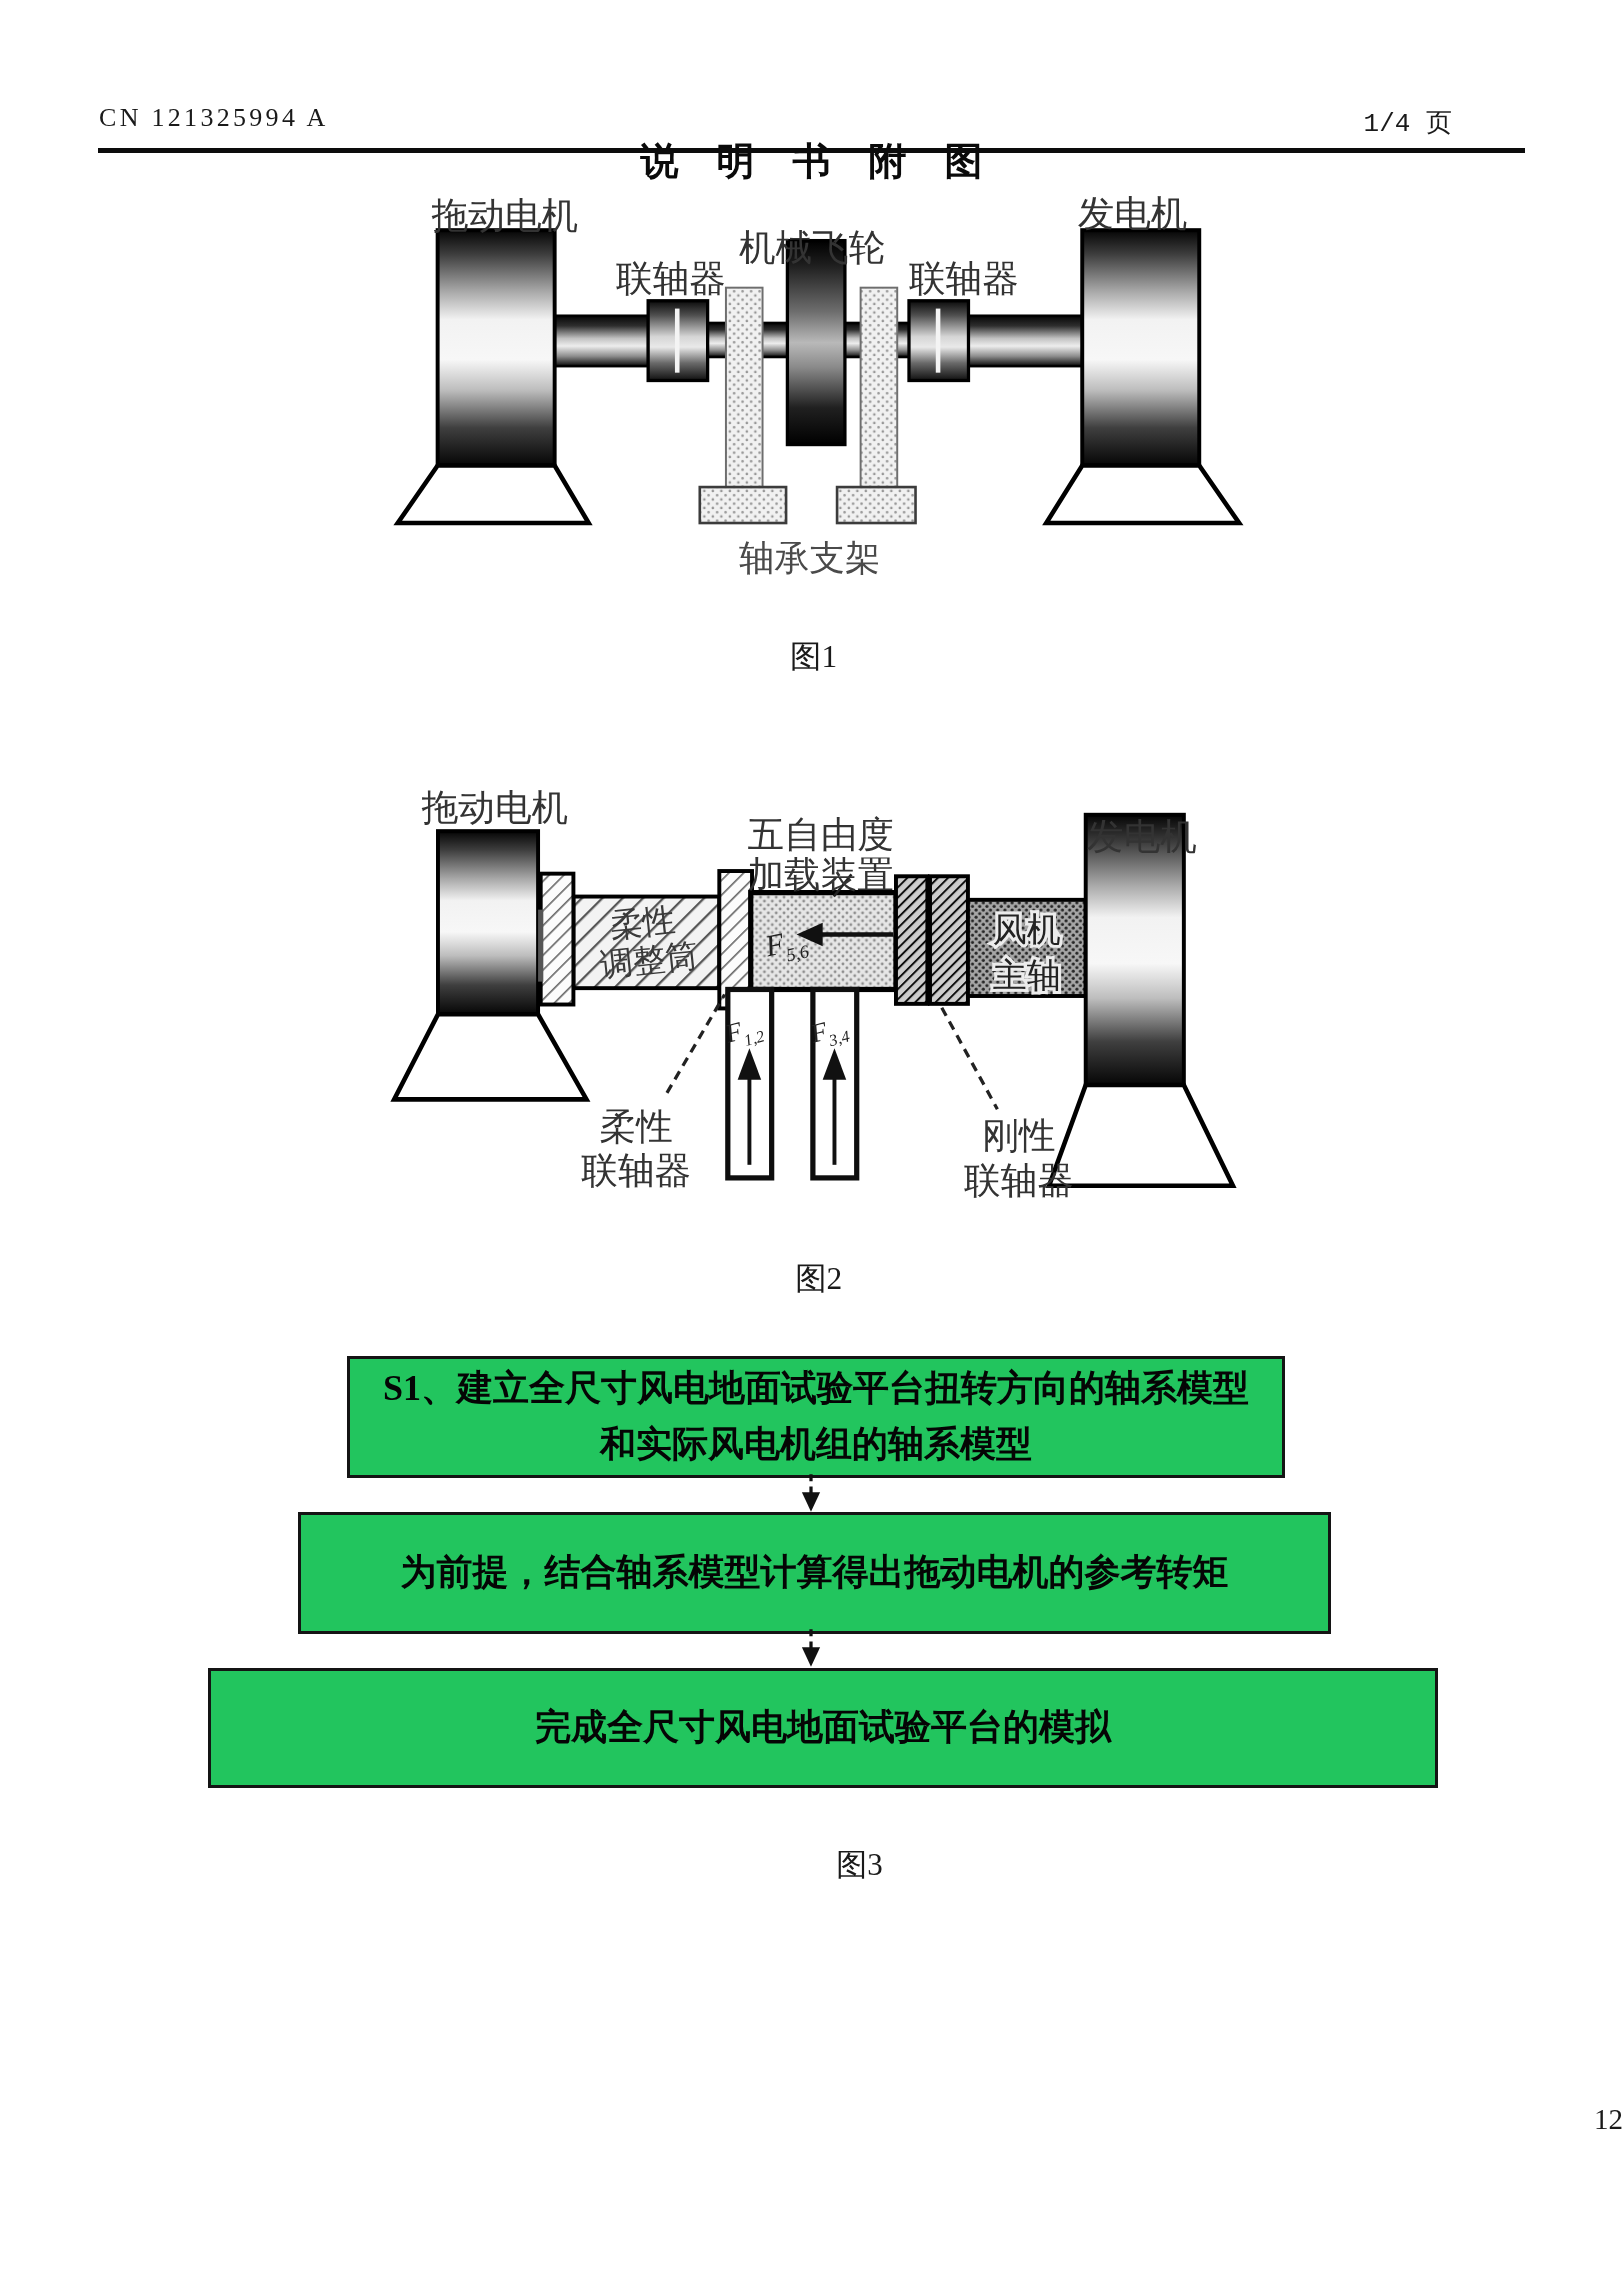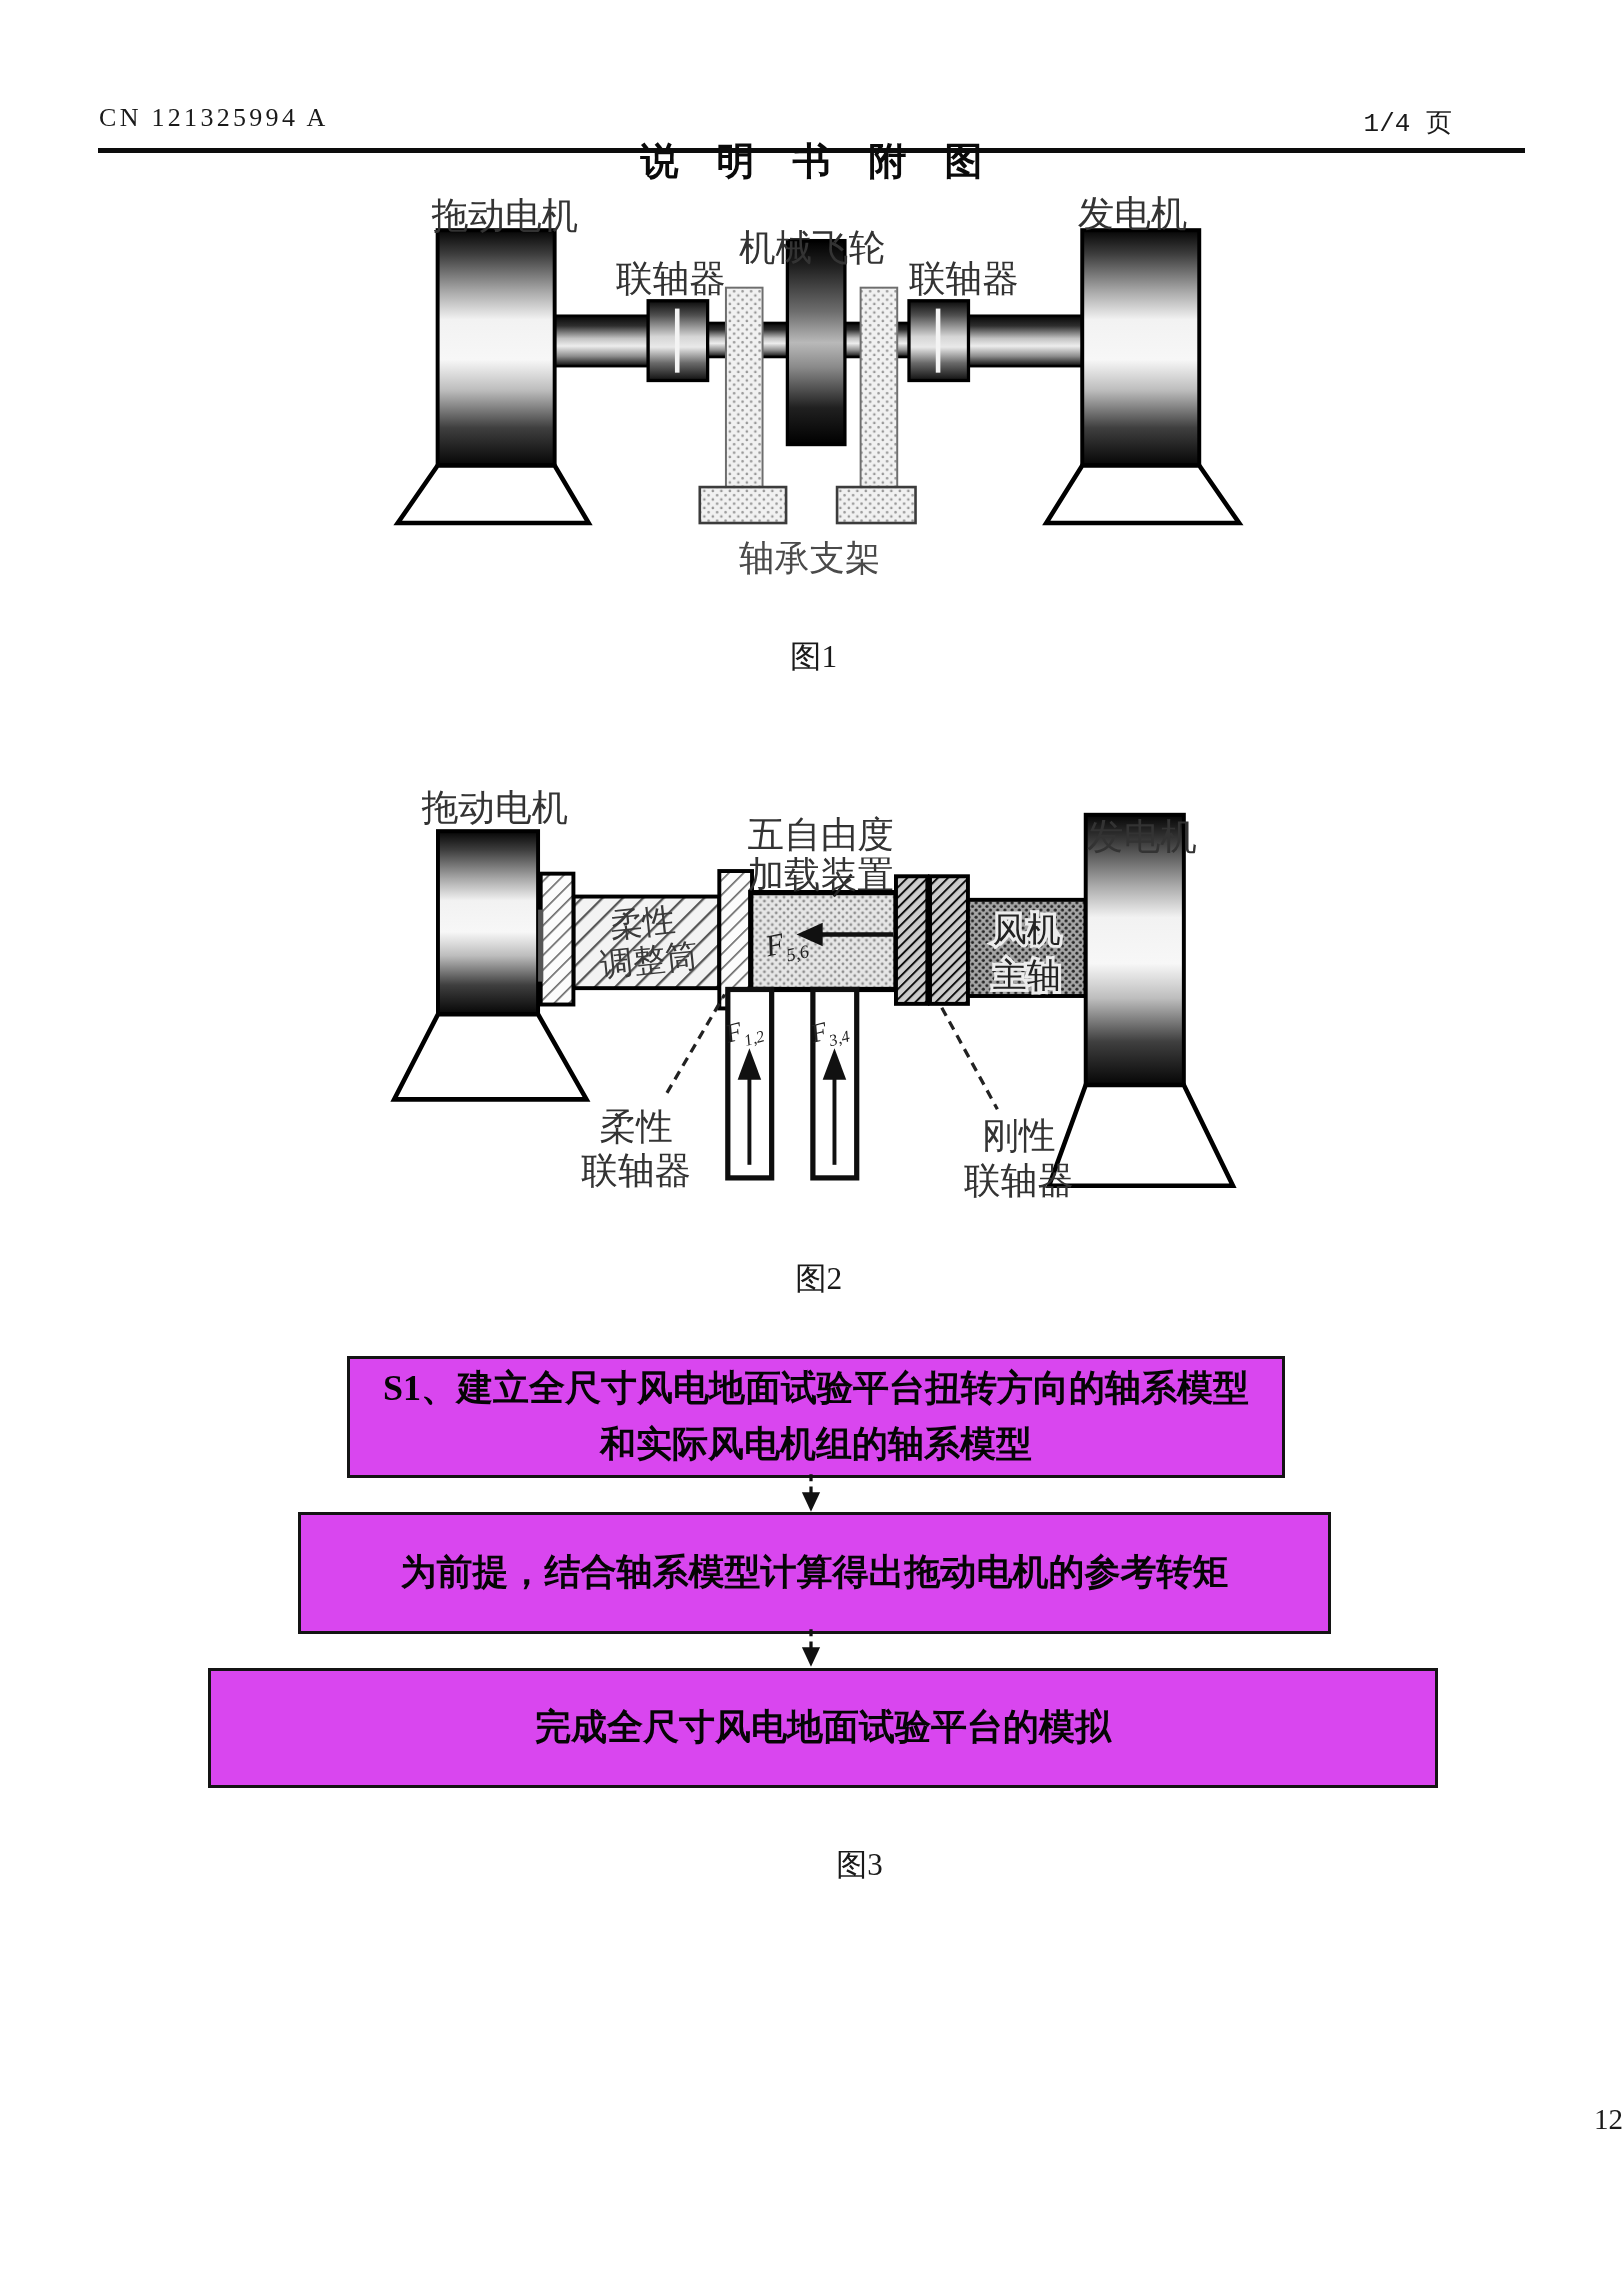--- a/index.html
+++ b/index.html
@@ -21,21 +21,21 @@
   text.lbl{font-family:"Liberation Serif","DejaVu Serif",serif;font-size:56px;fill:#333;}
   text.lbl-gray{font-family:"Liberation Serif","DejaVu Serif",serif;font-size:54px;fill:#4a4a4a;}
   text.cap{font-family:"Liberation Serif","DejaVu Serif",serif;font-size:48px;fill:#1a1a1a;}
   text.fsym{font-family:"Liberation Serif","DejaVu Serif",serif;font-style:italic;font-size:46px;fill:#222;}
   text.fsym-sm{font-family:"Liberation Serif","DejaVu Serif",serif;font-style:italic;font-size:40px;fill:#222;}
   text.shaft-txt{font-family:"Liberation Serif","DejaVu Serif",serif;font-size:52px;fill:#222;
     paint-order:stroke;stroke:#ececec;stroke-width:9px;}
   text.tube-txt{font-family:"Liberation Serif","DejaVu Serif",serif;font-size:50px;fill:#3a3a3a;}
   
   .fc-box{
-    position:absolute;background:#d946ef;border:3.3px solid #141414;
+    position:absolute;background:#22c55e;border:3.3px solid #141414;
     display:flex;flex-direction:column;justify-content:center;
     text-align:center;font-weight:bold;font-size:36px;line-height:1.55;color:#050505;
   }
   .fc-caption{position:absolute;left:0;width:100%;text-align:center;font-size:31px;color:#1a1a1a;padding-left:48px;}
   .fc-arrow{position:absolute;}
   .footer-page{position:absolute;left:0;top:2103px;width:100%;text-align:right;font-size:29px;color:#1a1a1a;}
 </style>
 </head>
 <body>
 

